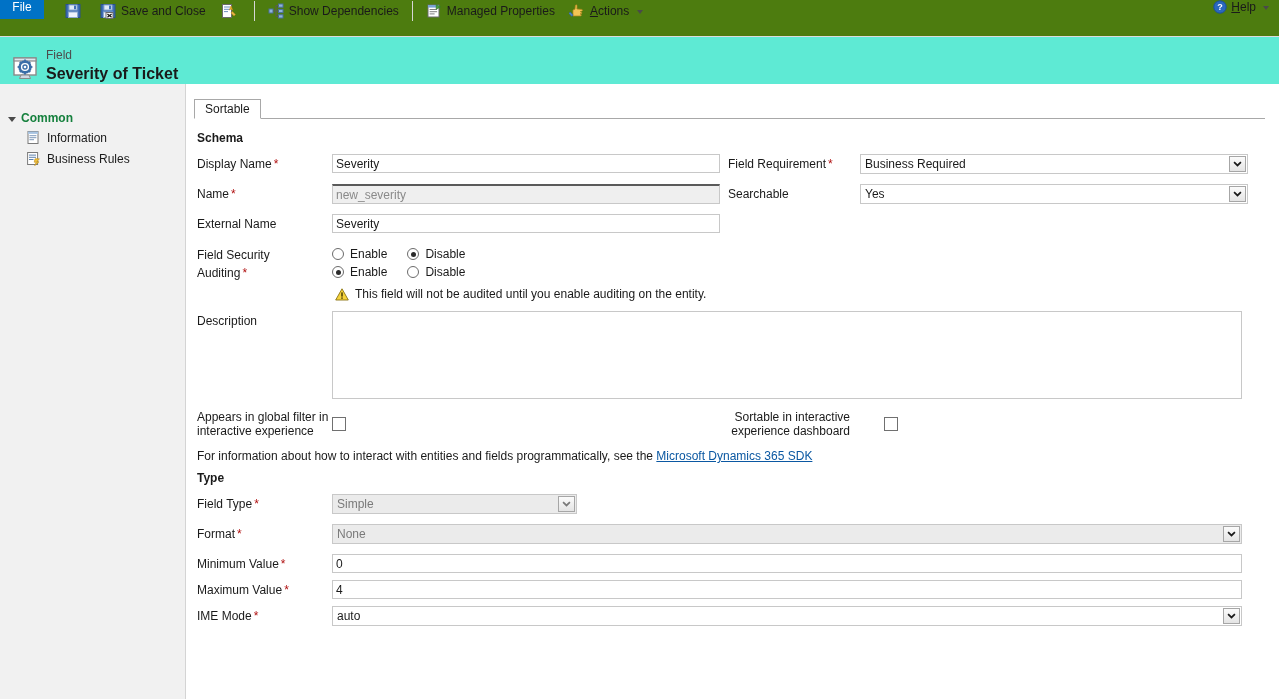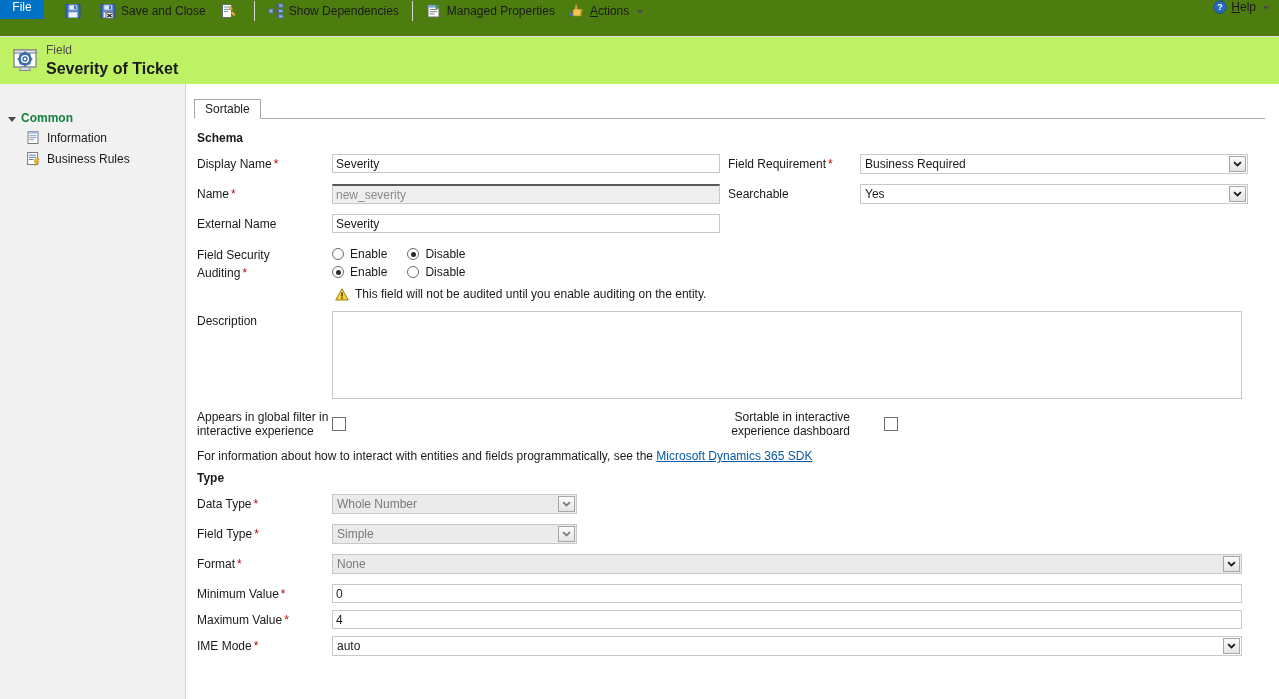--- a/index.html
+++ b/index.html
@@ -79,24 +79,24 @@
   .uline { text-decoration: underline; }
 
   
   .ico { display: inline-block; position: relative; flex: none; }
   .ico svg { display: block; }
 
   
   .titlebar {
     position: relative;
     height: 47px;
-    background: #bef264;
+    background: #5eead4;
     padding: 6px 0 0 8px;
     display: flex;
-    align-items: flex-start;
+    align-items: flex-end;
   }
   .title-icon { margin: 4px 8px 0 4px; flex: none; }
   .title-text .kicker {
     font-size: 12px;
     color: #4d4d4d;
     line-height: 14px;
   }
   .title-text .ttl {
     font-size: 16px;
     font-weight: bold;
@@ -612,33 +612,20 @@
         <div class="cbox" style="margin-left:34px;"></div>
       </div>
 
       <div class="sdk-note">
         <span>For information about how to interact with entities and fields programmatically, see the</span>
         <a class="lnk">Microsoft Dynamics 365 SDK</a>
       </div>
 
       <div class="sec-head">Type</div>
 
-      <div class="row">
-        <div class="lbl"><span>Data Type</span><span class="req">*</span></div>
-        <div class="field">
-          <div class="combo combo-245 disabled">
-            <span class="cval">Whole Number</span>
-            <span class="cbtn">
-              <svg class="chev" viewBox="0 0 10 7">
-                  <path d="M1 1.4 L5 5.2 L9 1.4" stroke="#7a7a7a" stroke-width="2" fill="none"></path>
-                </svg>
-            </span>
-          </div>
-        </div>
-      </div>
 
       <div class="row">
         <div class="lbl"><span>Field Type</span><span class="req">*</span></div>
         <div class="field">
           <div class="combo combo-245 disabled">
             <span class="cval">Simple</span>
             <span class="cbtn">
               <svg class="chev" viewBox="0 0 10 7">
                   <path d="M1 1.4 L5 5.2 L9 1.4" stroke="#7a7a7a" stroke-width="2" fill="none"></path>
                 </svg>

